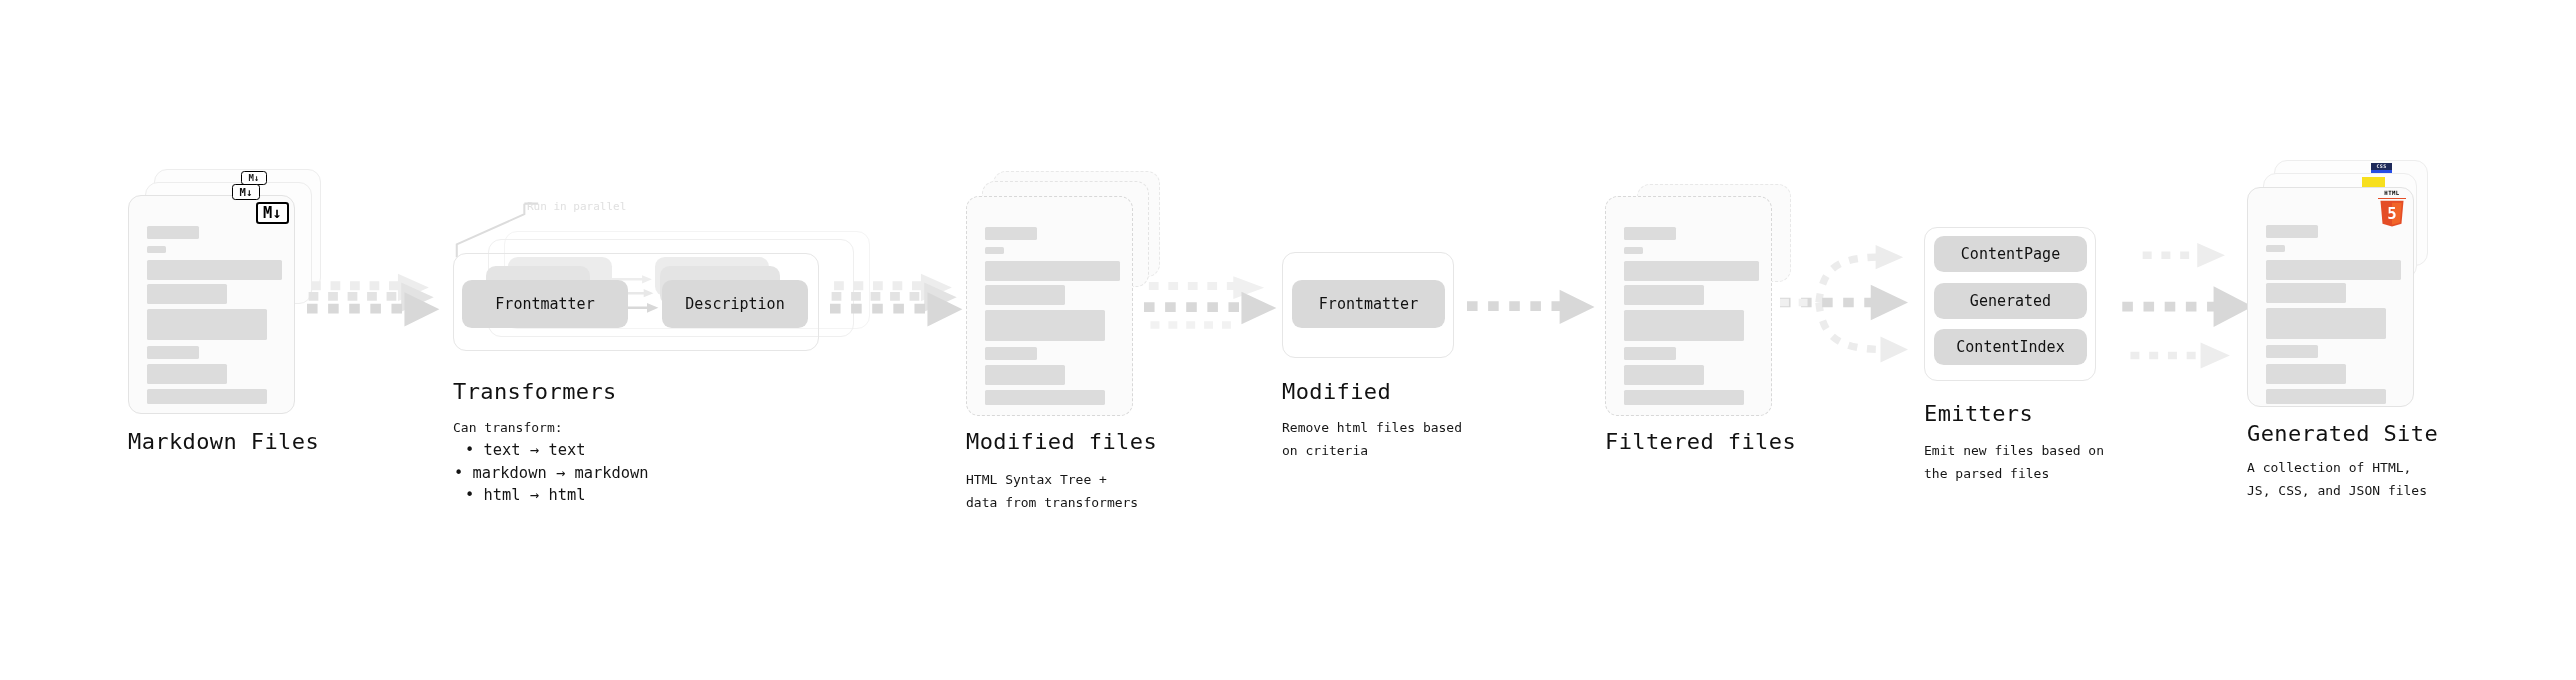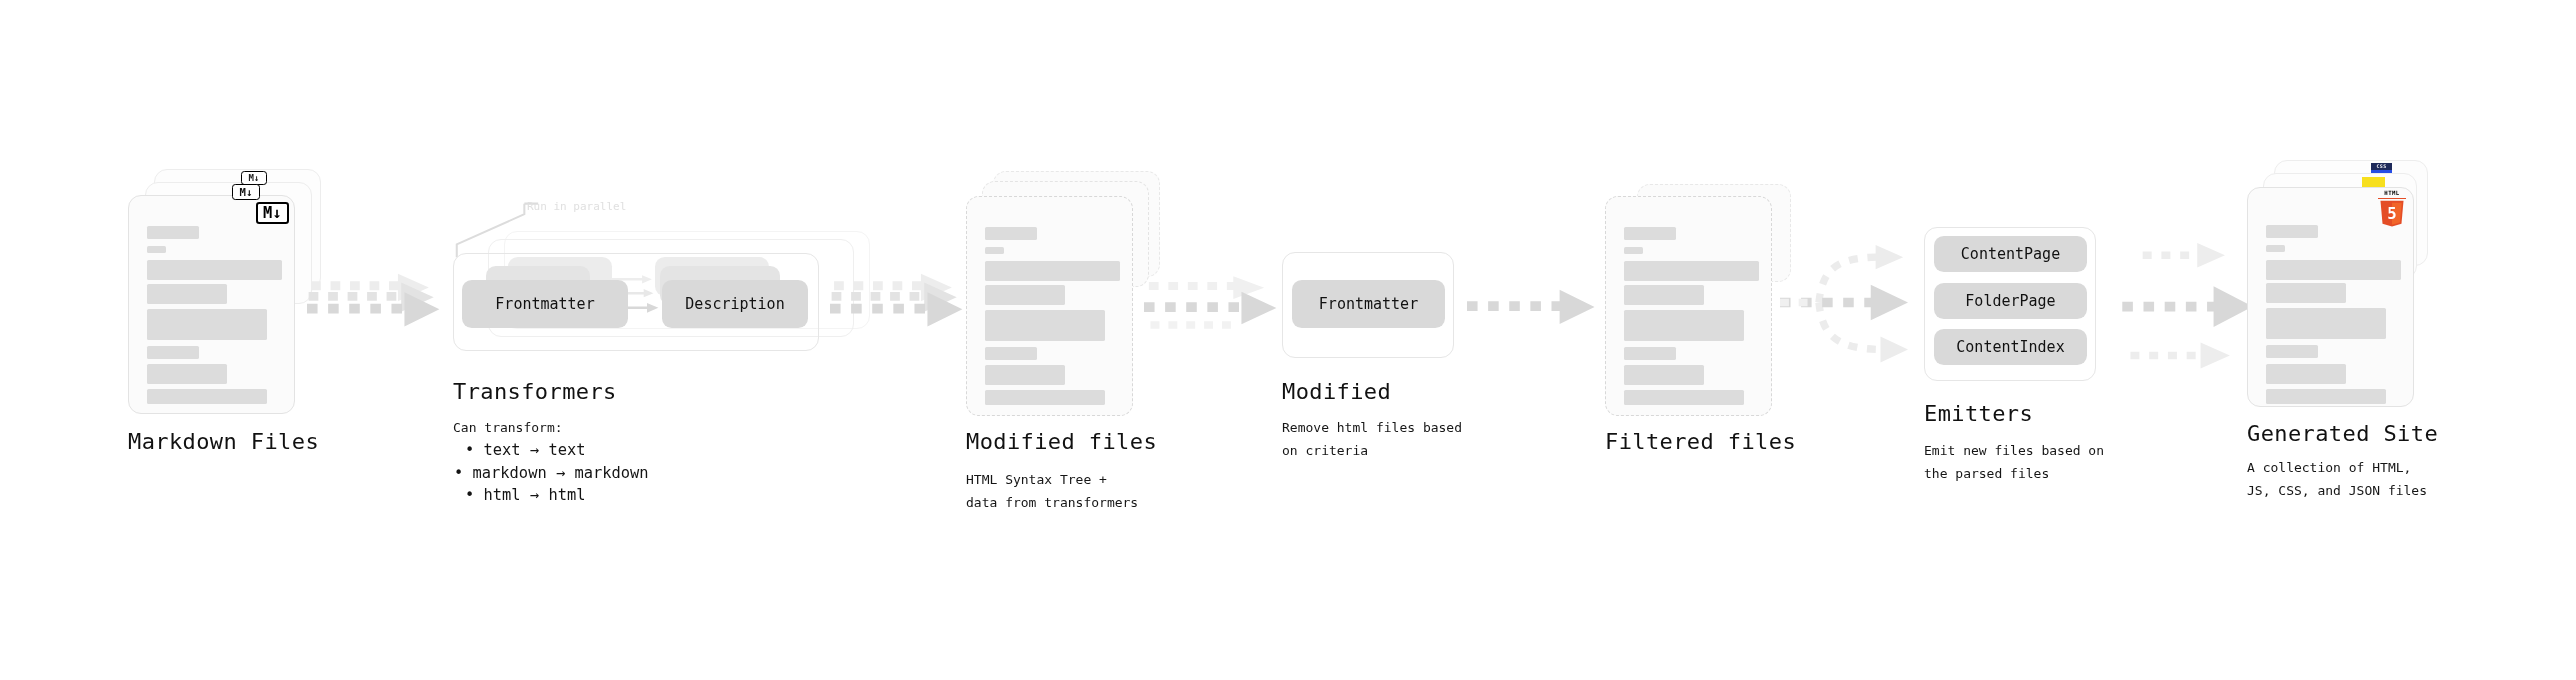--- a/index.html
+++ b/index.html
@@ -309,21 +309,21 @@
       </g>
     </svg>
   </div>
 
   <div>
     <div class="groupbox" style="left:1924px; top:227px; width:172px; height:154px;"></div>
     <div class="pill" style="left:1934px; top:236px; width:153px; height:36px;">
       <span>ContentPage</span>
     </div>
     <div class="pill" style="left:1934px; top:283px; width:153px; height:36px;">
-      <span>FolderPage</span>
+      <span>Generated</span>
     </div>
     <div class="pill" style="left:1934px; top:329px; width:153px; height:36px;">
       <span>ContentIndex</span>
     </div>
     <div class="caption-title" style="left:1924px; top:401px;">Emitters</div>
     <div class="caption-sub" style="left:1924px; top:439px;">Emit new files based on
 the parsed files</div>
   </div>
 
   <div class="arrow" style="left:2106px; top:221px; width:163px; height:163px;">

